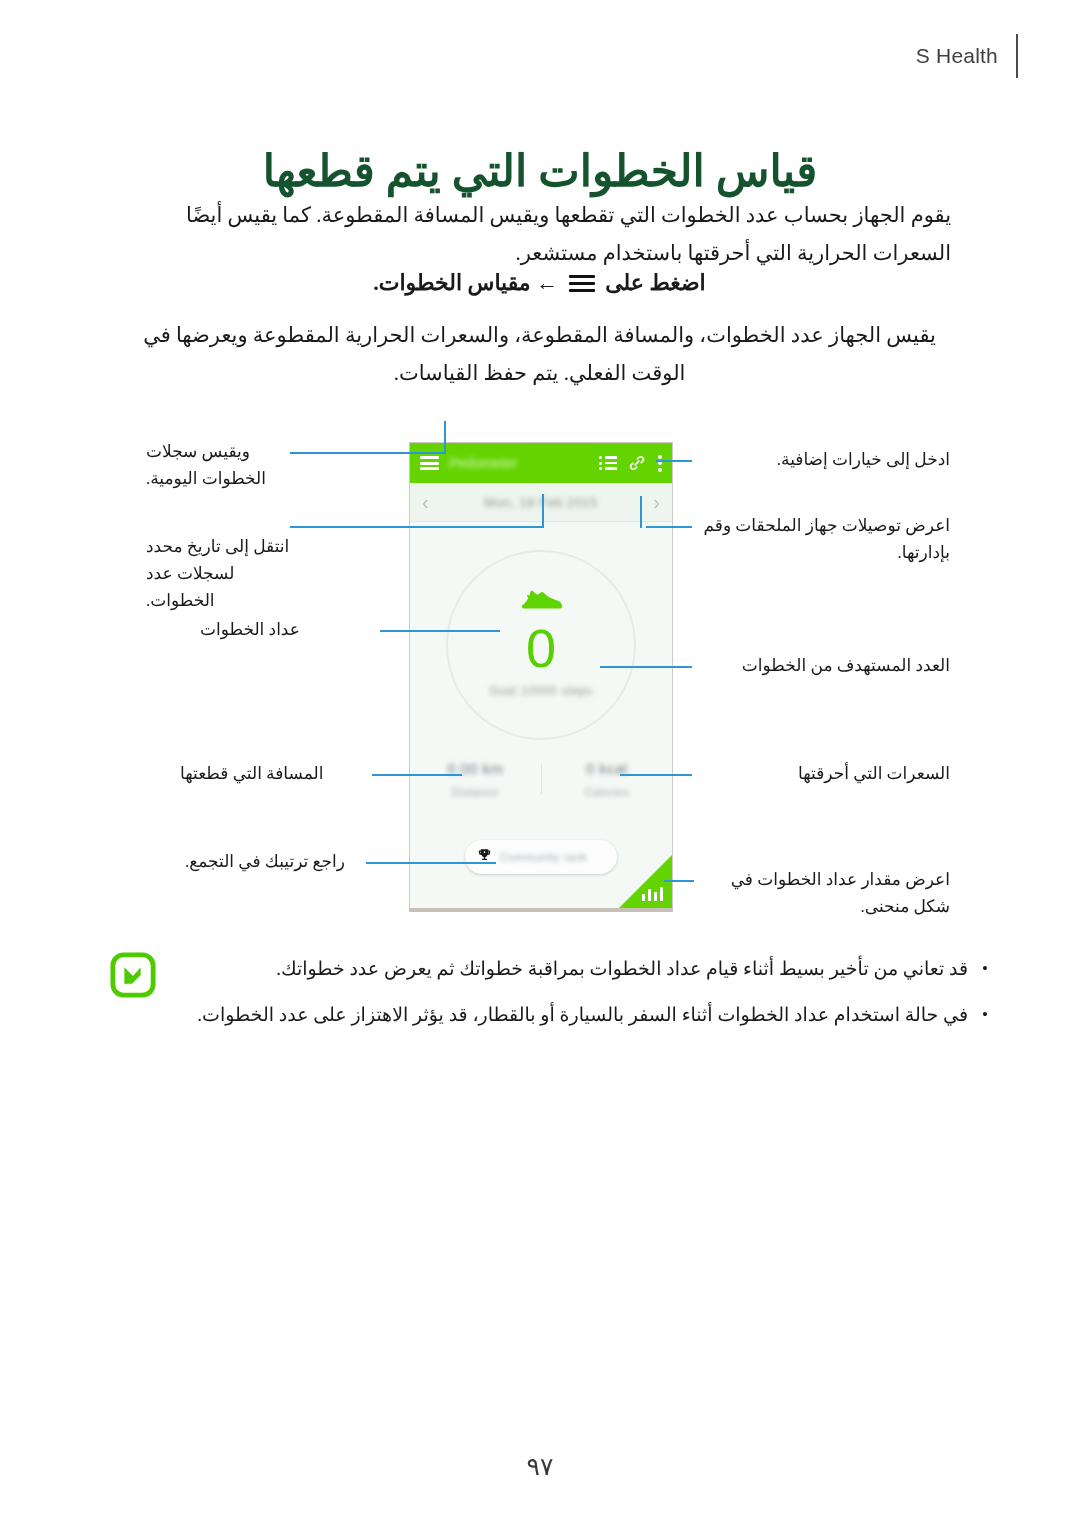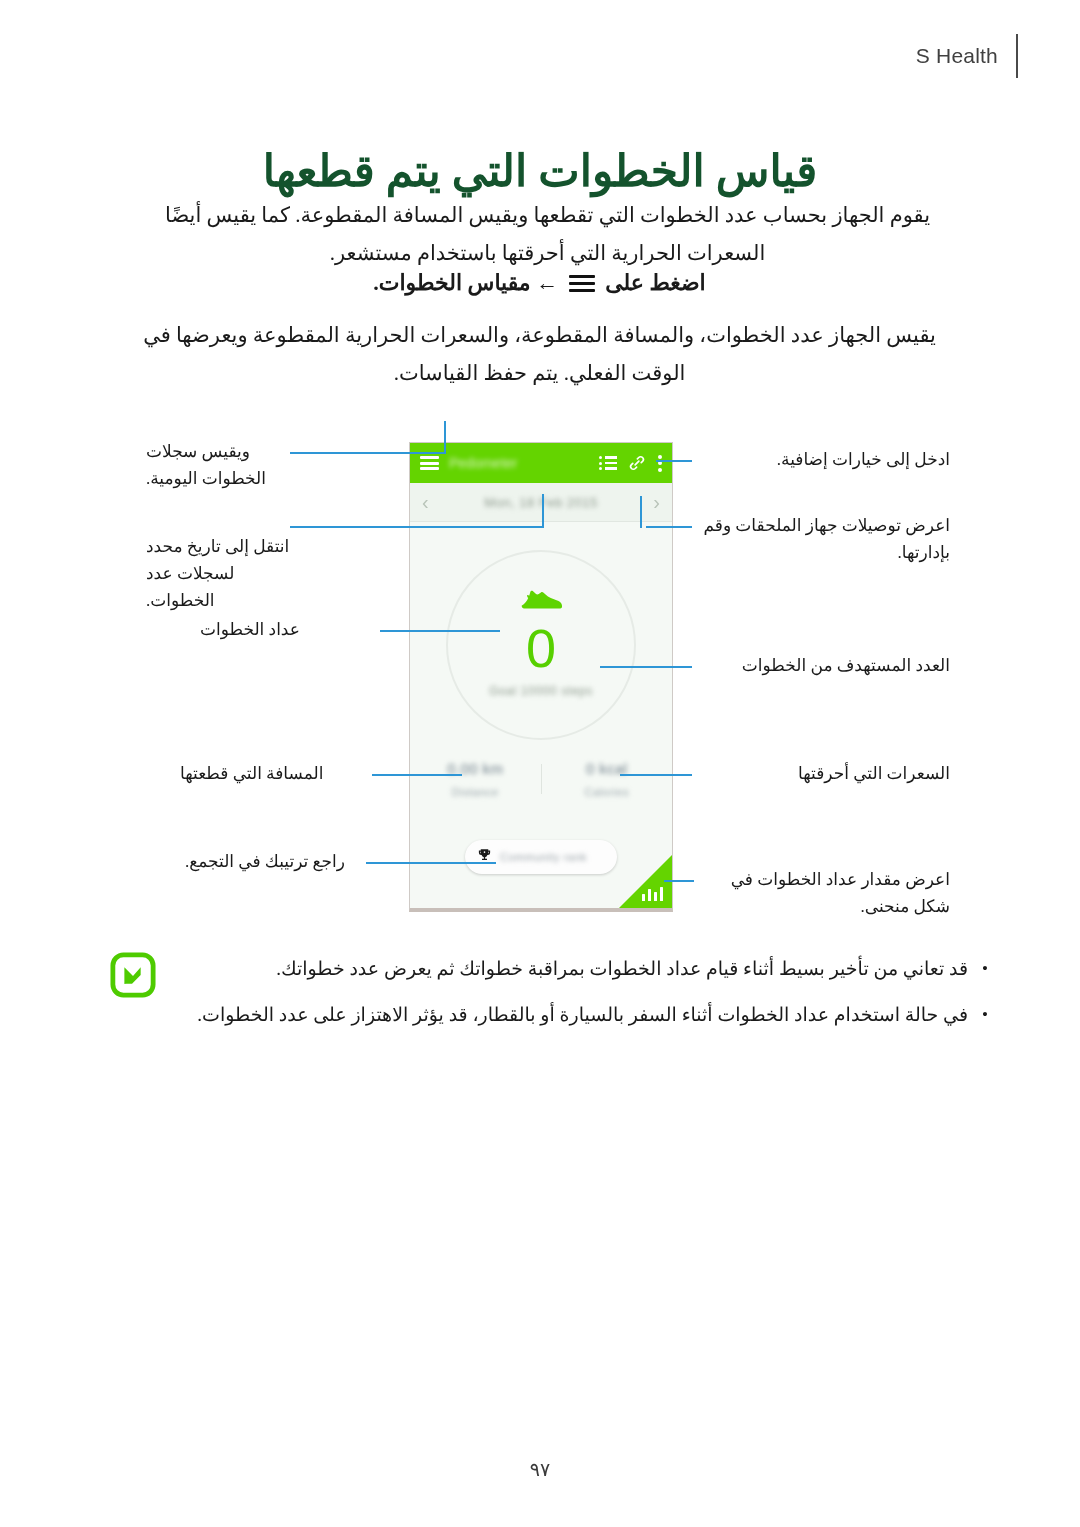--- a/index.html
+++ b/index.html
@@ -48,23 +48,22 @@
     font-size: 44px;
     font-weight: bold;
     color: #14532d;
     letter-spacing: .5px;
   }
 
   
   .intro-block {
     position: absolute;
     top: 196px;
-    right: 110px;
+    right: 129px;
     width: 845px;
-    text-align: center;
     font-size: 21px;
     line-height: 38px;
   }
   .intro-p { margin: 0; }
   .step-line {
     position: absolute;
     top: 270px;
     right: 118px;
     width: 845px;
     text-align: center;
@@ -357,21 +356,21 @@
     top: 0;
     font-size: 17px;
   }
 
   
   .page-number {
     position: absolute;
     bottom: 46px;
     left: 0; right: 0;
     text-align: center;
-    font-size: 19px;
+    font-size: 25px;
     color: #3a3a3a;
   }
 </style>
 </head>
 <body>
 
 <div class="page-header">
   <div class="header-title">S Health</div>
   <div class="header-rule"></div>
 </div>

